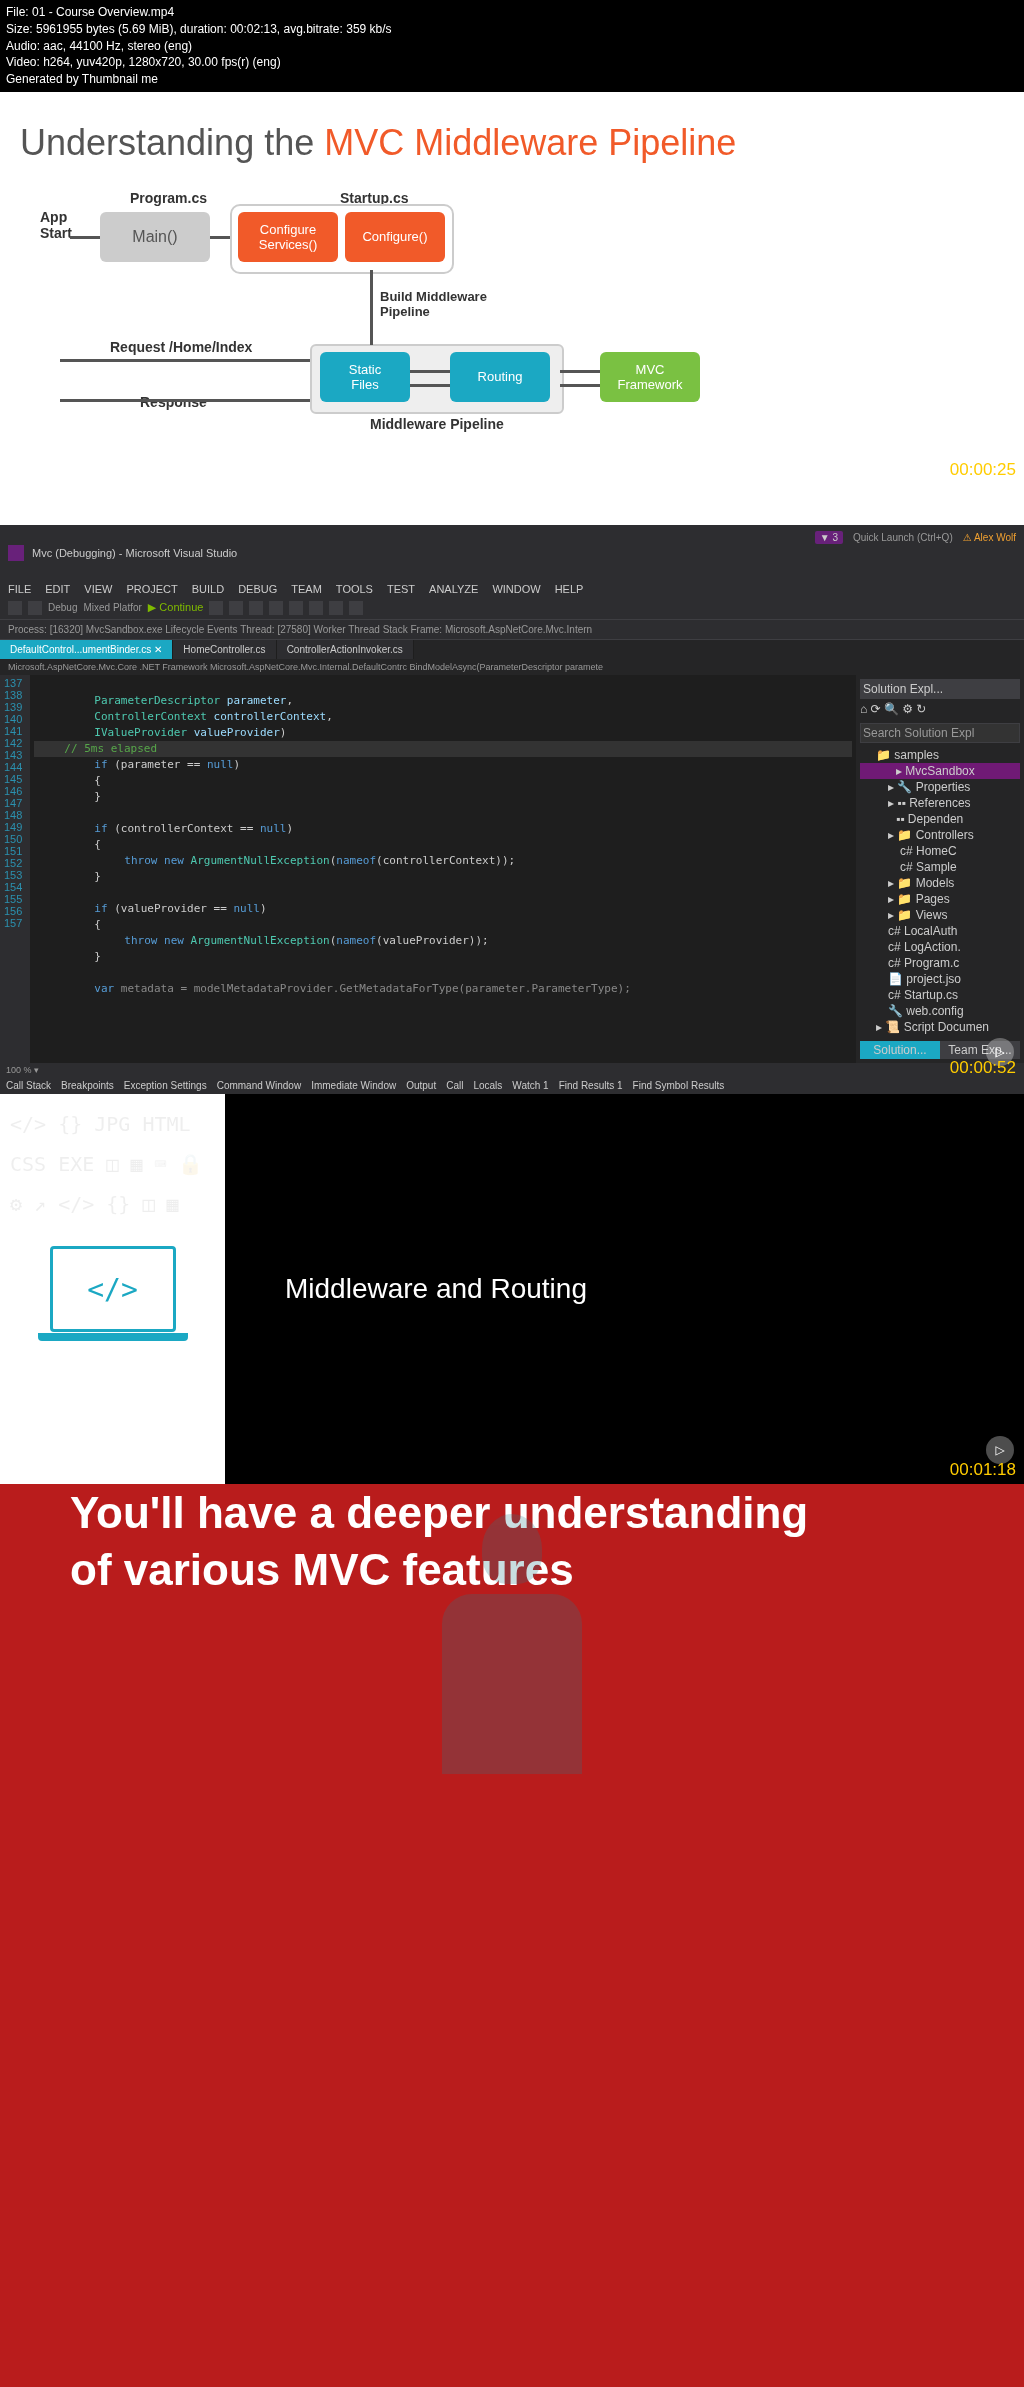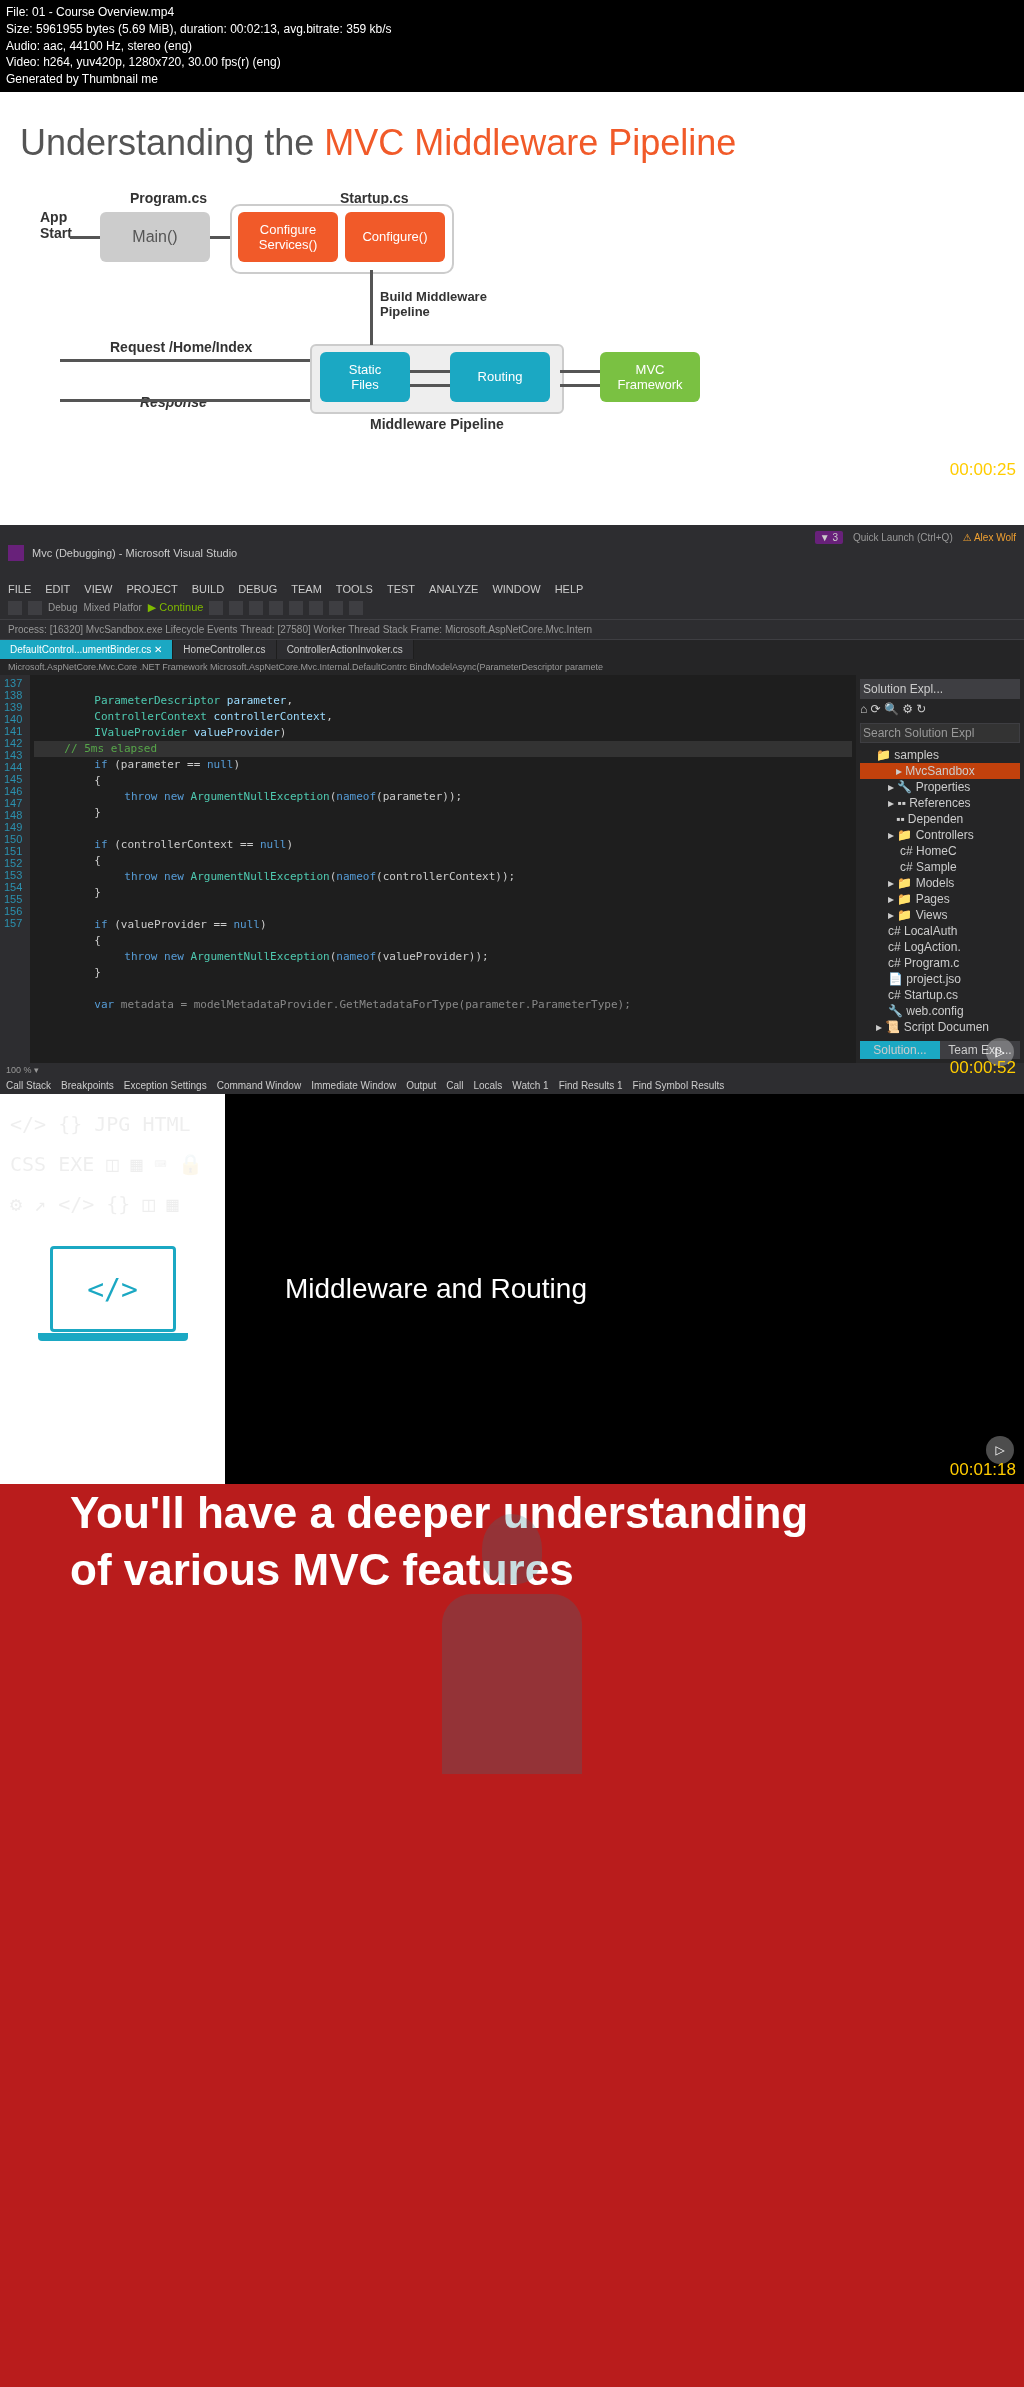--- a/index.html
+++ b/index.html
@@ -83,21 +83,21 @@
     <div class="label" style="left:110px;top:6px;">Program.cs</div>
     <div class="label" style="left:320px;top:6px;">Startup.cs</div>
     <div class="box gray-box" style="left:80px;top:28px;width:110px;height:50px;">Main()</div>
     <div class="box outline-box" style="left:210px;top:20px;width:220px;height:66px;border-radius:10px;"></div>
     <div class="box orange-box" style="left:218px;top:28px;width:100px;height:50px;white-space:pre;font-size:13px;">Configure
 Services()</div>
     <div class="box orange-box" style="left:325px;top:28px;width:100px;height:50px;font-size:13px;">Configure()</div>
     <div class="label" style="left:360px;top:105px;white-space:pre;font-size:13px;">Build Middleware
 Pipeline</div>
     <div class="label" style="left:90px;top:155px;">Request /Home/Index</div>
-    <div class="label" style="left:120px;top:210px;font-style:italic;">Response</div>
+    <div class="label" style="left:120px;top:210px;">Response</div>
     <div class="box outline-box" style="left:290px;top:160px;width:250px;height:66px;background:#eee;"></div>
     <div class="box teal-box" style="left:300px;top:168px;width:90px;height:50px;white-space:pre;font-size:13px;">Static
 Files</div>
     <div class="box teal-box" style="left:430px;top:168px;width:100px;height:50px;font-size:13px;">Routing</div>
     <div class="box green-box" style="left:580px;top:168px;width:100px;height:50px;white-space:pre;font-size:13px;">MVC
 Framework</div>
     <div class="label" style="left:350px;top:232px;">Middleware Pipeline</div>
 
     <div class="arrow" style="left:50px;top:52px;width:30px;"></div>
     <div class="arrow" style="left:190px;top:52px;width:20px;"></div>
@@ -184,41 +184,40 @@
       <div>157</div>
     </div>
     <div class="vs-code">
       <div>&nbsp;</div>
       <div style="padding-left:60px;"><span class="kw-type">ParameterDescriptor</span> <span class="kw-param">parameter</span>,</div>
       <div style="padding-left:60px;"><span class="kw-type">ControllerContext</span> <span class="kw-param">controllerContext</span>,</div>
       <div style="padding-left:60px;"><span class="kw-type">IValueProvider</span> <span class="kw-param">valueProvider</span>)</div>
       <div style="padding-left:30px;background:#333;" class="kw-comment">// 5ms elapsed</div>
       <div style="padding-left:60px;"><span class="kw-blue">if</span> (parameter == <span class="kw-blue">null</span>)</div>
       <div style="padding-left:60px;">{</div>
-      <div style="padding-left:90px;"><span class="kw-blue">throw new</span> <span class="kw-type">ArgumentNullException</span>(<span class="kw-blue">nameof</span>(parameter));</div>
       <div style="padding-left:60px;">}</div>
       <div>&nbsp;</div>
       <div style="padding-left:60px;"><span class="kw-blue">if</span> (controllerContext == <span class="kw-blue">null</span>)</div>
       <div style="padding-left:60px;">{</div>
       <div style="padding-left:90px;"><span class="kw-blue">throw new</span> <span class="kw-type">ArgumentNullException</span>(<span class="kw-blue">nameof</span>(controllerContext));</div>
       <div style="padding-left:60px;">}</div>
       <div>&nbsp;</div>
       <div style="padding-left:60px;"><span class="kw-blue">if</span> (valueProvider == <span class="kw-blue">null</span>)</div>
       <div style="padding-left:60px;">{</div>
       <div style="padding-left:90px;"><span class="kw-blue">throw new</span> <span class="kw-type">ArgumentNullException</span>(<span class="kw-blue">nameof</span>(valueProvider));</div>
       <div style="padding-left:60px;">}</div>
       <div>&nbsp;</div>
       <div style="padding-left:60px;color:#888;"><span class="kw-blue">var</span> metadata = modelMetadataProvider.GetMetadataForType(parameter.ParameterType);</div>
     </div>
     <div class="vs-explorer">
       <div class="vs-explorer-title">Solution Expl...</div>
       <div style="padding:3px 0;color:#ccc;">⌂ ⟳ 🔍 ⚙ ↻</div>
       <div class="vs-search">Search Solution Expl</div>
       <div class="tree-item">📁 <span>samples</span></div>
-      <div class="tree-item" style="background:#c2410c;padding-left:36px;">▸ <span>MvcSandbox</span></div>
+      <div class="tree-item" style="background:#701a75;padding-left:36px;">▸ <span>MvcSandbox</span></div>
       <div class="tree-item" style="padding-left:28px;">▸ 🔧 <span>Properties</span></div>
       <div class="tree-item" style="padding-left:28px;">▸ ▪▪ <span>References</span></div>
       <div class="tree-item" style="padding-left:36px;">▪▪ <span>Dependen</span></div>
       <div class="tree-item" style="padding-left:28px;">▸ 📁 <span>Controllers</span></div>
       <div class="tree-item" style="padding-left:40px;">c# <span>HomeC</span></div>
       <div class="tree-item" style="padding-left:40px;">c# <span>Sample</span></div>
       <div class="tree-item" style="padding-left:28px;">▸ 📁 <span>Models</span></div>
       <div class="tree-item" style="padding-left:28px;">▸ 📁 <span>Pages</span></div>
       <div class="tree-item" style="padding-left:28px;">▸ 📁 <span>Views</span></div>
       <div class="tree-item" style="padding-left:28px;">c# <span>LocalAuth</span></div>

